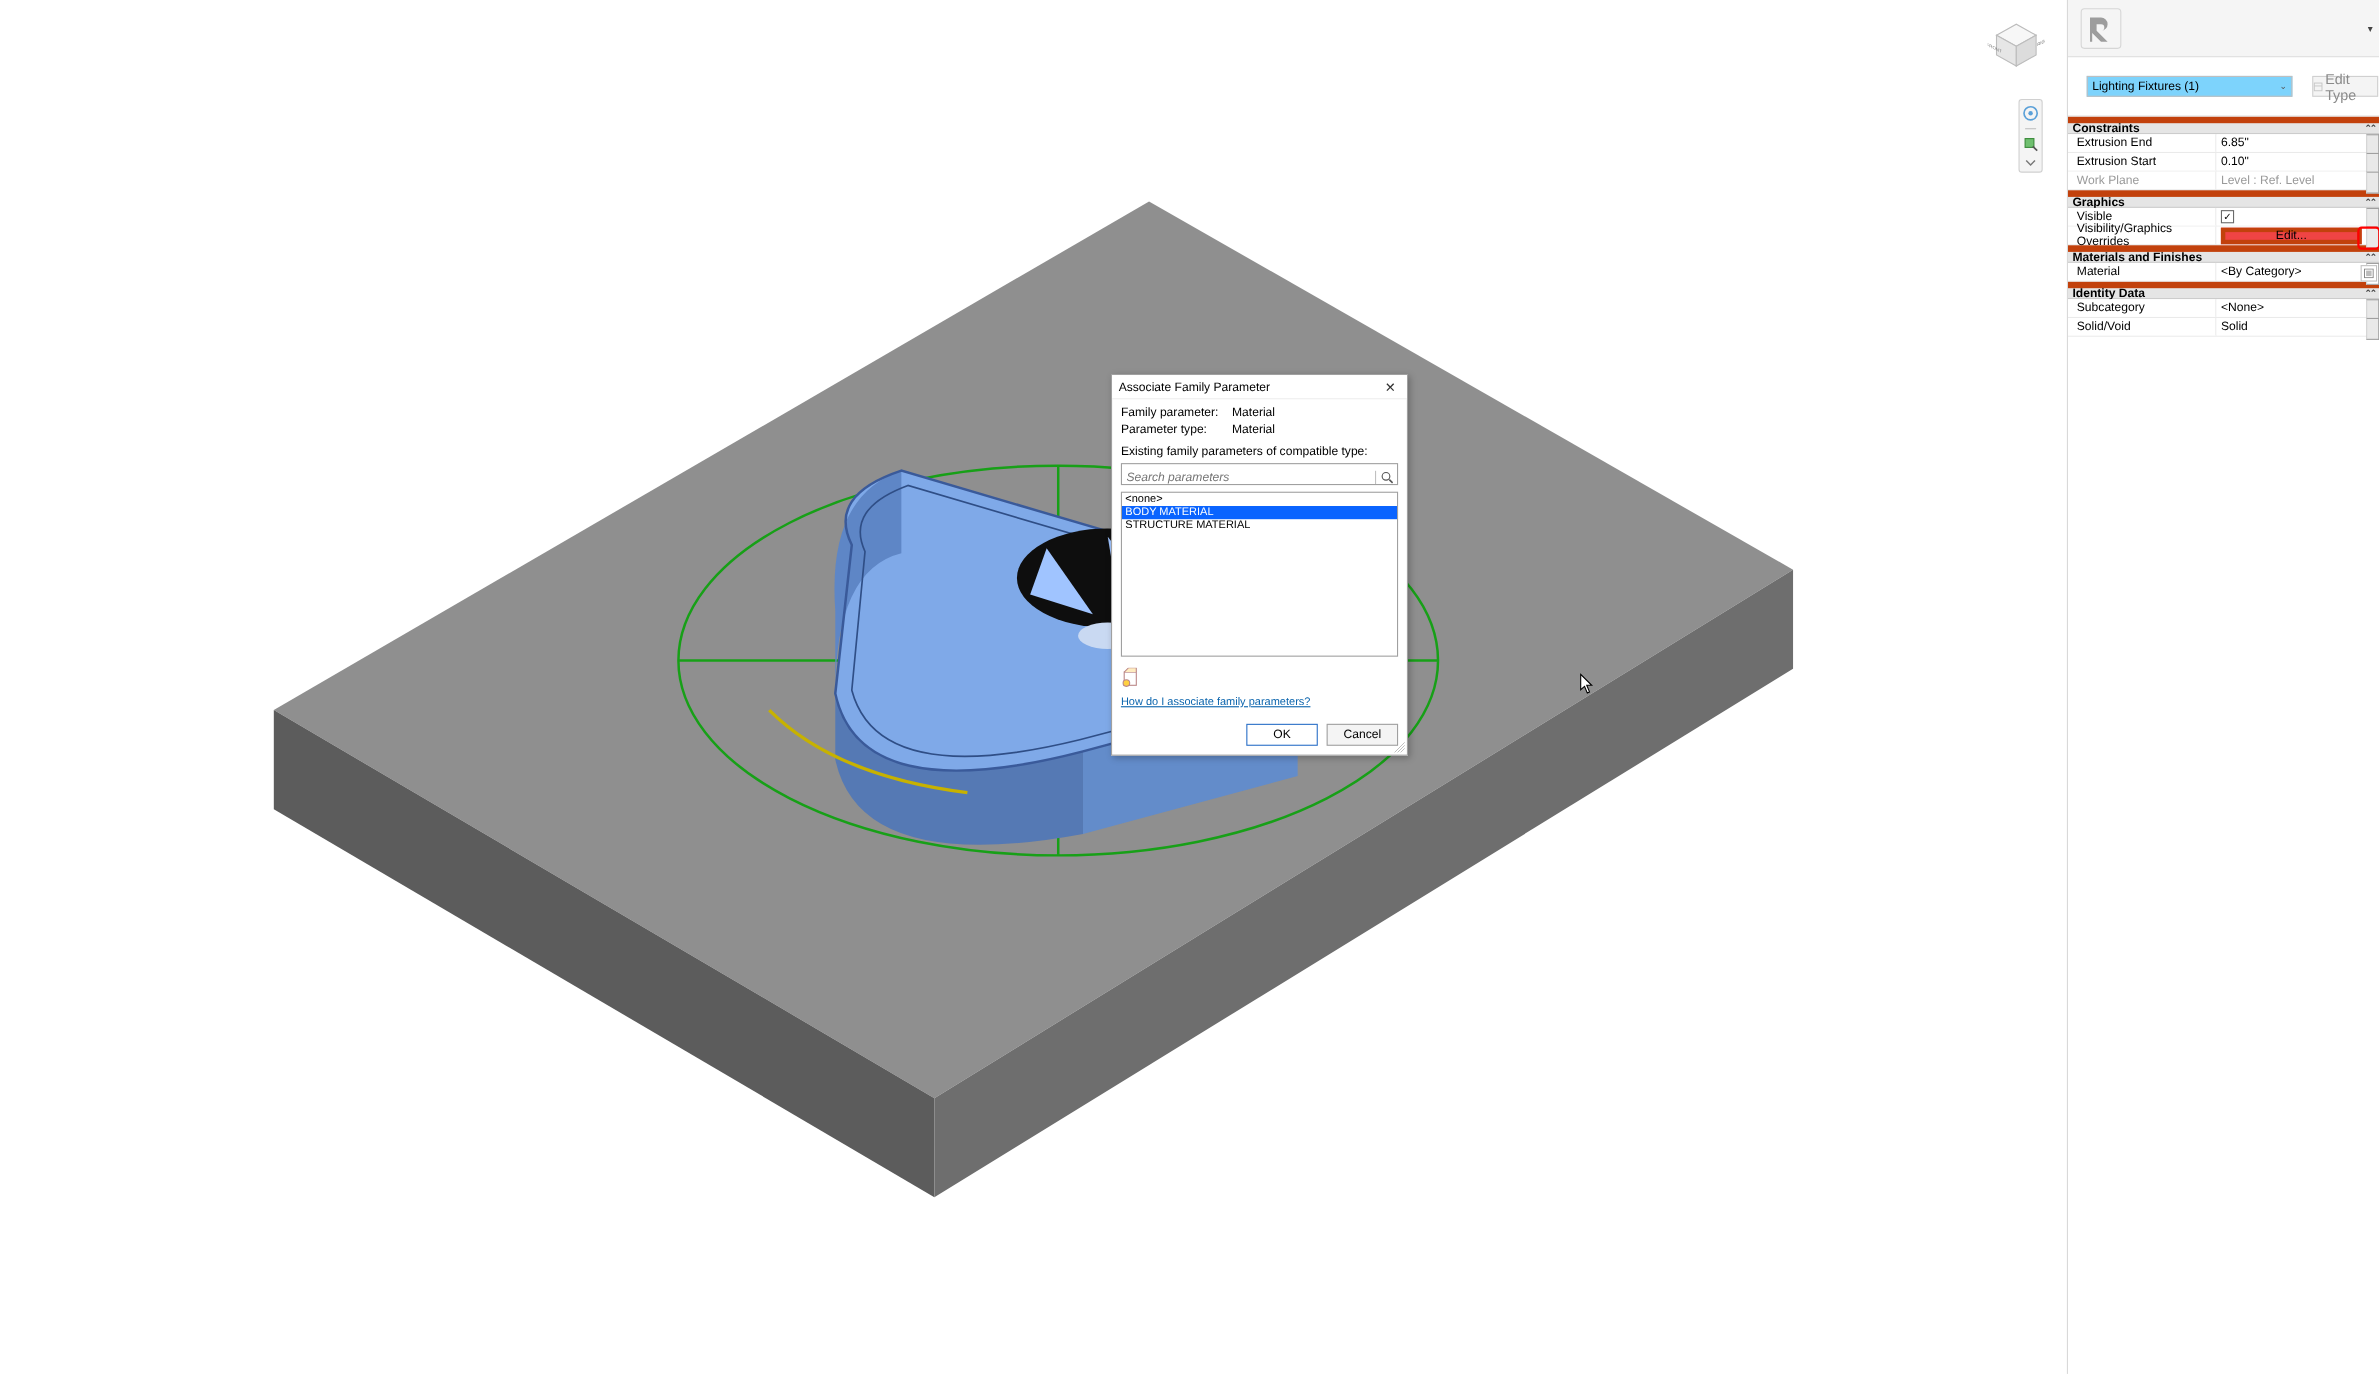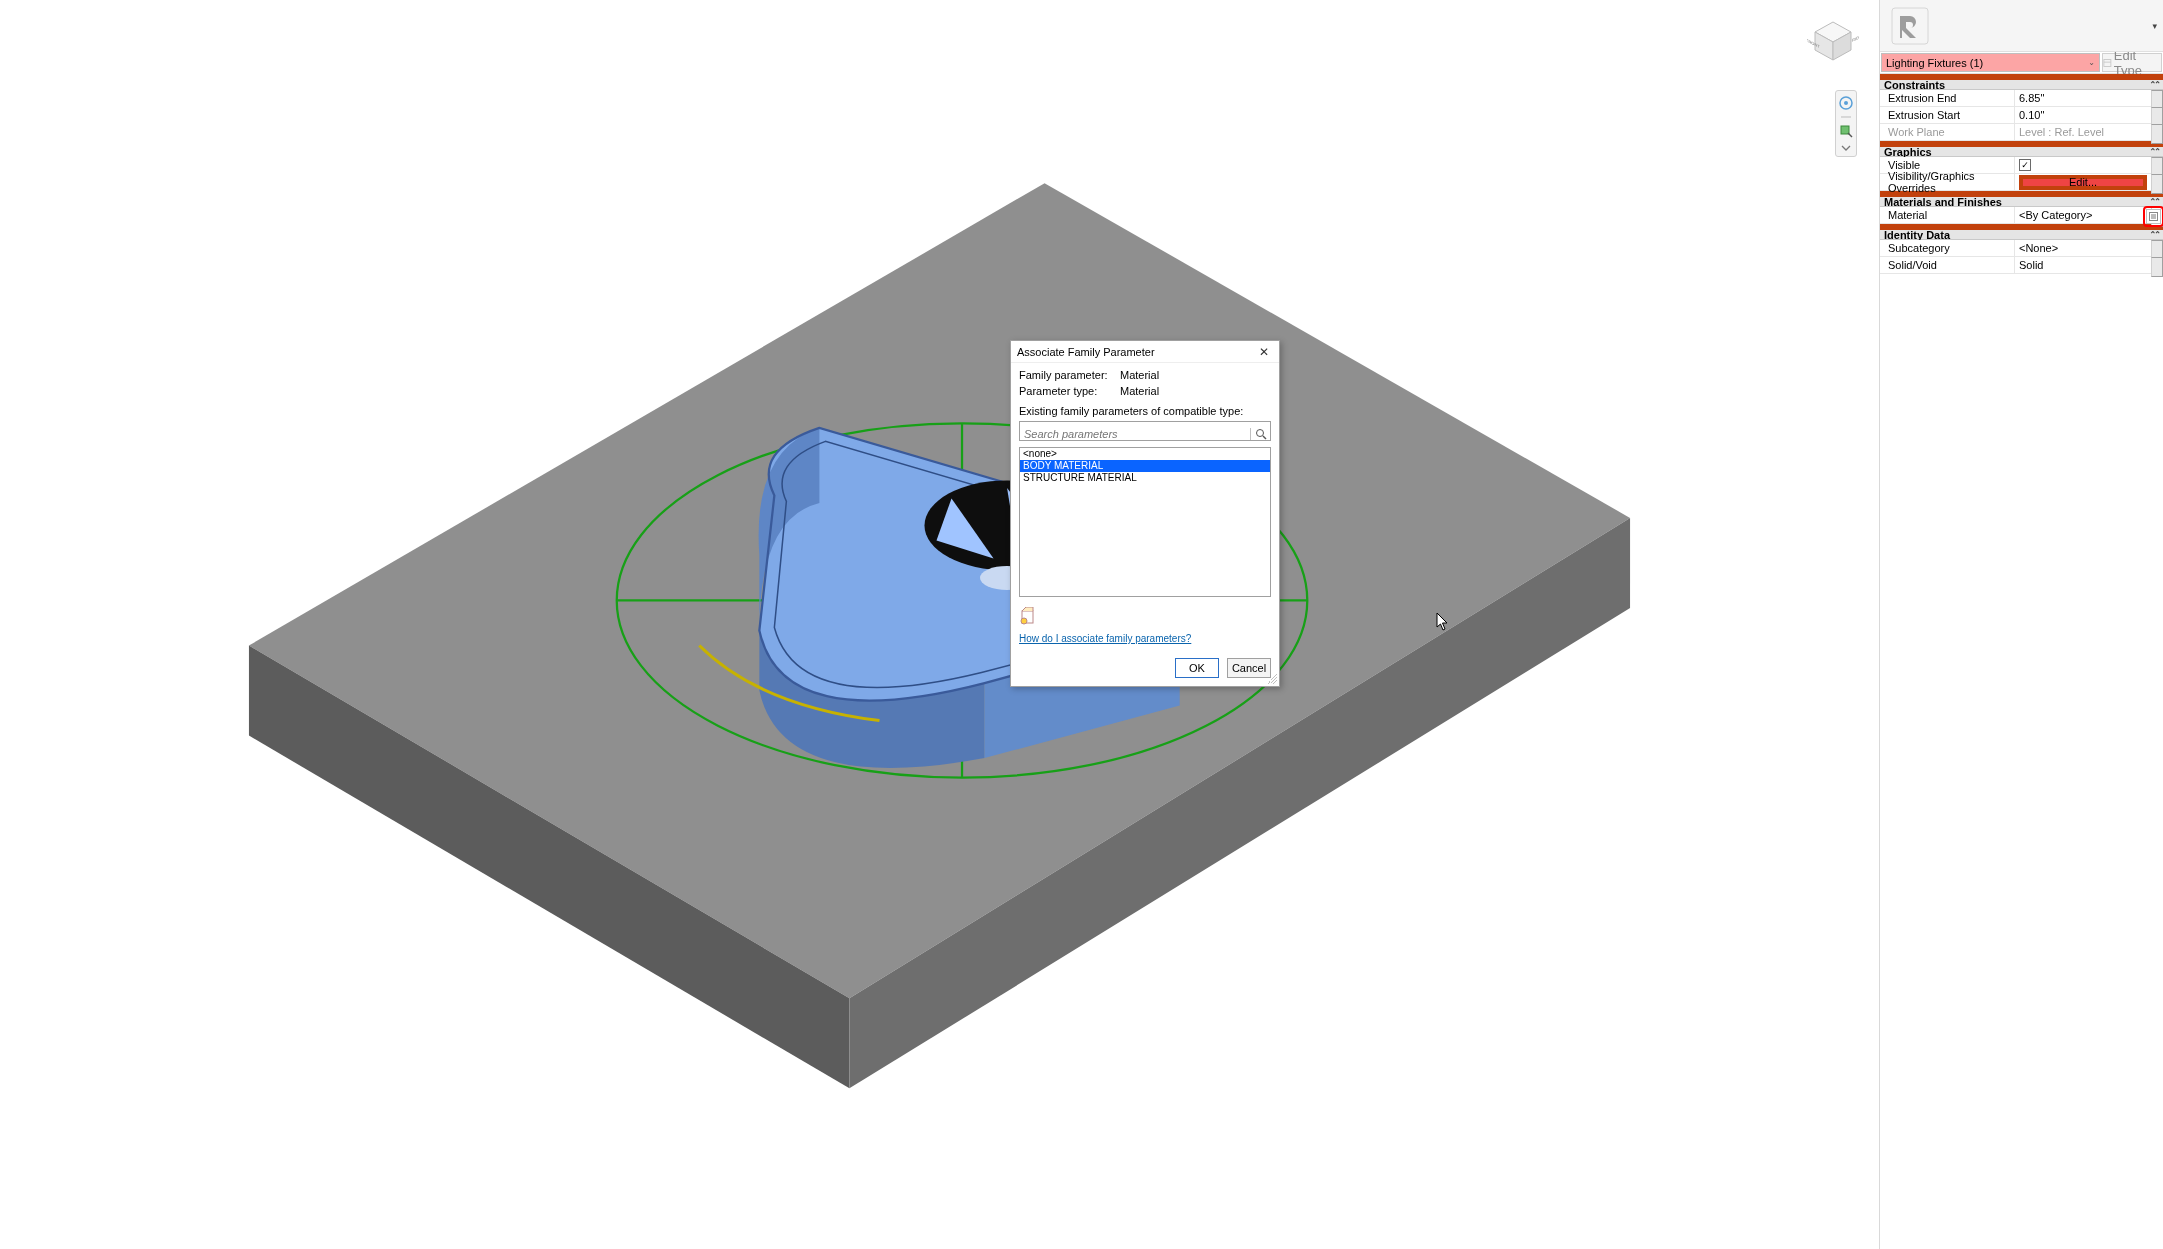--- a/index.html
+++ b/index.html
@@ -14,21 +14,21 @@
   .navbar .navbtn { width: 18px; height: 18px; display: flex; align-items: center; justify-content: center; color: #555; font-size: 10px; border-radius: 2px; }
   .navbar .navbtn svg { width: 14px; height: 14px; }
 
   
   .panel { width: 284px; border-left: 1px solid #d9d9d9; background: #fff; display: flex; flex-direction: column; position: relative; }
   .panel-logo { height: 52px; display: flex; align-items: center; padding: 2px 6px; background: #f5f5f5; border-bottom: 1px solid #e0e0e0; position: relative;}
   .panel-logo .r { width: 48px; height: 48px; display:flex; align-items:center; justify-content:center; }
   .panel-logo .r svg { width: 40px; height: 40px; }
   .panel-logo .drop { position:absolute; right:6px; top:50%; transform:translateY(-50%); color:#444; font-size:9px; }
   .type-row { display:flex; align-items:center; border-bottom: 1px solid #e0e0e0; background:#fff; }
-  .type-select { flex:1; border:1px solid #bfbfbf; background:#fca5a5; height:19px; padding:0 4px; display:flex; align-items:center; justify-content:space-between; color:#000; margin: 1px;}
+  .type-select { flex:1; border:1px solid #bfbfbf; background:#7dd3fc; height:19px; padding:0 4px; display:flex; align-items:center; justify-content:space-between; color:#000; margin: 17px;}
   .type-select .chev { font-size:8px; color:#555; }
   .edit-type { width:60px; height:19px; border:1px solid #d0d0d0; background:#f4f4f4; color:#8a8a8a; display:flex; align-items:center; justify-content:center; gap:2px; font-size:13px; margin:1px 1px;}
   .edit-type svg { width:10px;height:10px; opacity:.5;}
 
   .prop-body { flex:1; overflow:auto; }
   .section-hdr { background:#e5e5e5; font-weight:bold; padding:1px 4px; border-top:6px solid #c2410c; border-bottom:1px solid #c9c9c9; height:16px; display:flex; align-items:center; justify-content:space-between;}
   .section-hdr .carats { color:#444; font-size:8px; letter-spacing:-2px; }
   .prop-row { display:flex; border-bottom:1px solid #e6e6e6; height:17px; align-items:stretch; }
   .prop-row .name { width:135px; padding:0 0 0 8px; display:flex; align-items:center; background:#fff; border-right:1px solid #e6e6e6;}
   .prop-row .val  { flex:1; padding:0 4px; display:flex; align-items:center; background:#fff; position:relative;}
@@ -54,21 +54,21 @@
   .dlg-row .lbl { width:95px; }
   .searchbox { display:flex; border:1px solid #a0a0a0; height:20px; align-items:flex-end; background:#fff;}
   .searchbox input { flex:1; border:none; outline:none; padding:0 4px; font-style:italic; color:#6a6a6a; font-size:11px; background:transparent;}
   .searchbox .mag { width:20px; display:flex;align-items:center;justify-content:center; border-left:1px solid #c0c0c0;}
   .paramlist { border:1px solid #a0a0a0; height:150px; background:#fff; overflow:auto; margin-top:2px;}
   .paramlist .item { padding:0 3px; height:12px; line-height:12px; font-size:10px; color:#000; white-space:nowrap;}
   .paramlist .item.selected { background:#0a64ff; color:#fff; }
   .newparam { width:18px;height:18px; margin-top:6px; }
   .helplink { color:#0a64ad; text-decoration:underline; margin-top:4px; font-size:10px; }
   .dlg-buttons { display:flex; justify-content:flex-end; gap:8px; padding:6px 8px 8px 8px;}
-  .btn { width:44px; height:20px; border:1px solid #a0a0a0; background:#f4f4f4; display:flex;align-items:center;justify-content:center; font-size:11px;}
+  .btn { width:65px; height:20px; border:1px solid #a0a0a0; background:#f4f4f4; display:flex;align-items:center;justify-content:center; font-size:11px;}
   .btn.primary { border:1px solid #2a6fc7; background:#fff;}
   .resize-grip { position:absolute; right:2px; bottom:2px; width:10px; height:10px; background:
     linear-gradient(135deg, transparent 0 50%, #c0c0c0 50% 55%, transparent 55% 65%, #c0c0c0 65% 70%, transparent 70% 80%, #c0c0c0 80% 85%, transparent 85% 100%);
   }
 
   .cursor { position:absolute; left:1436px; top:612px; width:14px; height:20px; pointer-events:none; }
 </style>
 </head>
 <body>
 

